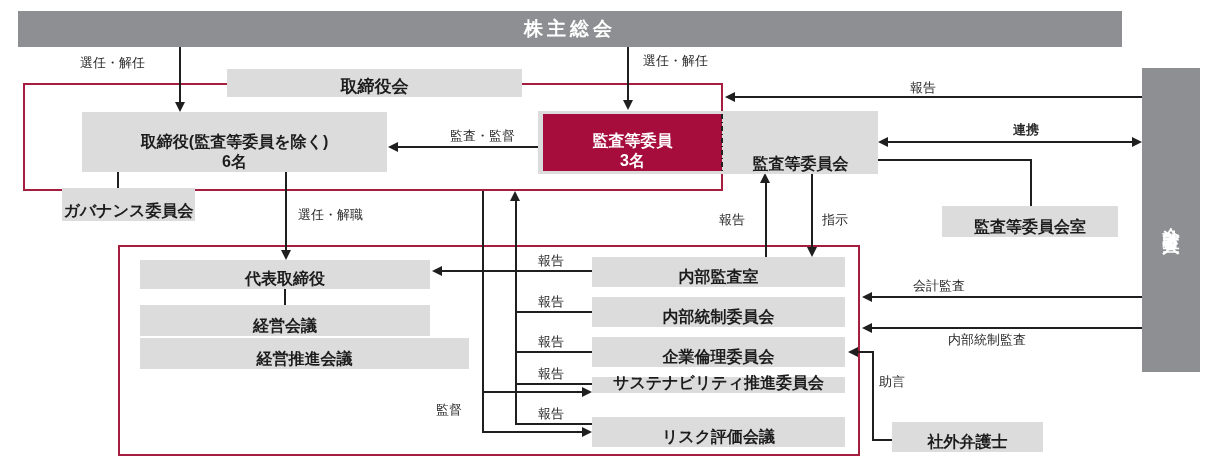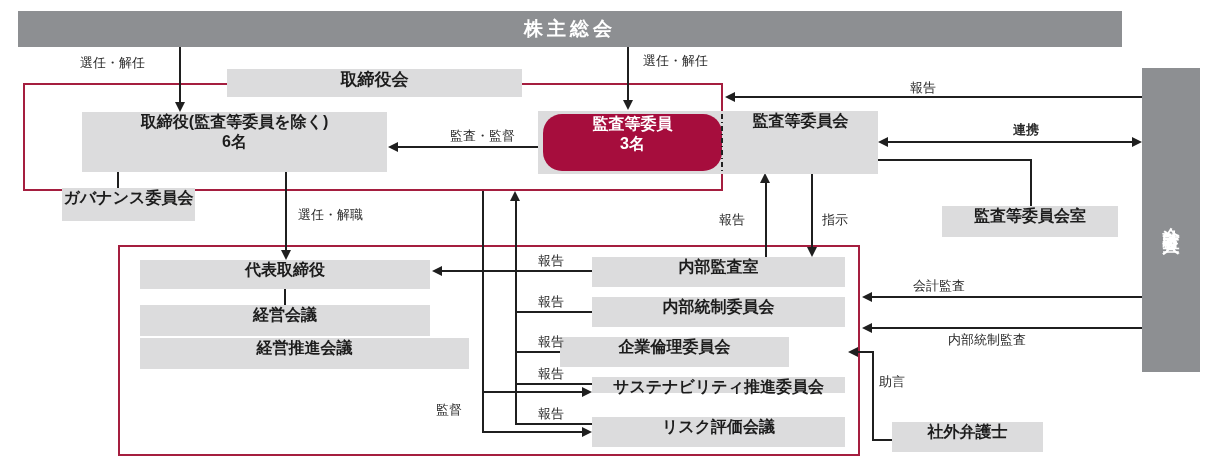--- a/index.html
+++ b/index.html
@@ -9,36 +9,36 @@
     --cborder:#a51e3f;
     --line:#1f1f1f;
     --ink:#1c1c1c;
   }
   html,body{margin:0;padding:0;background:#fff;}
   #canvas{
     position:relative;width:1230px;height:465px;background:#fff;overflow:hidden;
     font-family:"Liberation Sans","DejaVu Sans",sans-serif;color:var(--ink);
   }
   .box{position:absolute;background:var(--box-gray);display:flex;flex-direction:column;
-       align-items:center;justify-content:flex-start;font-weight:bold;font-size:16px;
+       align-items:center;justify-content:flex-end;font-weight:bold;font-size:16px;
        line-height:1.25;text-align:center;}
   .banner{position:absolute;background:var(--header-gray);color:#fff;display:flex;
           align-items:center;justify-content:center;font-weight:bold;font-size:19px;letter-spacing:4px;}
   .vbar{position:absolute;background:var(--header-gray);color:#fff;display:flex;
         align-items:center;justify-content:center;font-weight:bold;font-size:17px;}
   .vtext{writing-mode:vertical-rl;letter-spacing:3px;}
   .container{position:absolute;border:2px solid var(--cborder);background:transparent;box-sizing:border-box;}
   .hline,.vline{position:absolute;background:var(--line);}
   .ah{position:absolute;width:0;height:0;}
   .ah-left {border-top:5px solid transparent;border-bottom:5px solid transparent;border-right:10px solid var(--line);}
   .ah-right{border-top:5px solid transparent;border-bottom:5px solid transparent;border-left:10px solid var(--line);}
   .ah-up   {border-left:5px solid transparent;border-right:5px solid transparent;border-bottom:10px solid var(--line);}
   .ah-down {border-left:5px solid transparent;border-right:5px solid transparent;border-top:10px solid var(--line);}
   .lbl{position:absolute;font-size:13px;color:#2a2a2a;white-space:nowrap;}
-  .maroon{background:var(--accent);color:#fff;border-radius:19px;}
+  .maroon{background:var(--accent);color:#fff;}
   .dashdot{position:absolute;width:2px;background:repeating-linear-gradient(
       to bottom,#222 0 5px,transparent 5px 8px,#222 8px 9px,transparent 9px 12px);}
 </style>
 </head>
 <body>
 
 <div id="canvas">
 
   <div class="container" style="left:23px;top:83px;width:700px;height:108px;"></div>
   <div class="container" style="left:118px;top:245px;width:742px;height:211px;"></div>
@@ -145,21 +145,21 @@
   <div class="box" style="left:140px;top:338px;width:329px;height:31px;">
     <span>経営推進会議</span>
   </div>
 
   <div class="box" style="left:592px;top:257px;width:253px;height:30px;">
     <span>内部監査室</span>
   </div>
   <div class="box" style="left:592px;top:297px;width:253px;height:30px;">
     <span>内部統制委員会</span>
   </div>
-  <div class="box" style="left:560px;top:337px;width:229px;height:30px;">
+  <div class="box" style="left:592px;top:337px;width:253px;height:30px;">
     <span>企業倫理委員会</span>
   </div>
   <div class="box" style="left:592px;top:377px;width:253px;height:16px;">
     <span>サステナビリティ推進委員会</span>
   </div>
   <div class="box" style="left:592px;top:417px;width:253px;height:30px;">
     <span>リスク評価会議</span>
   </div>
 
   <div class="box" style="left:892px;top:422px;width:151px;height:30px;">

